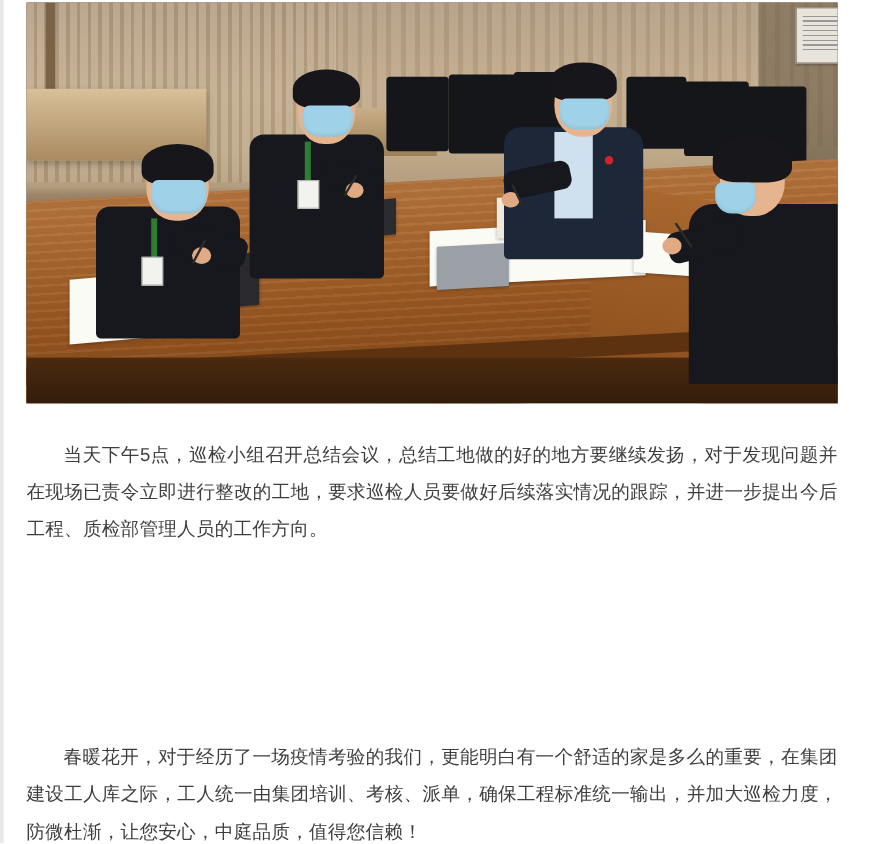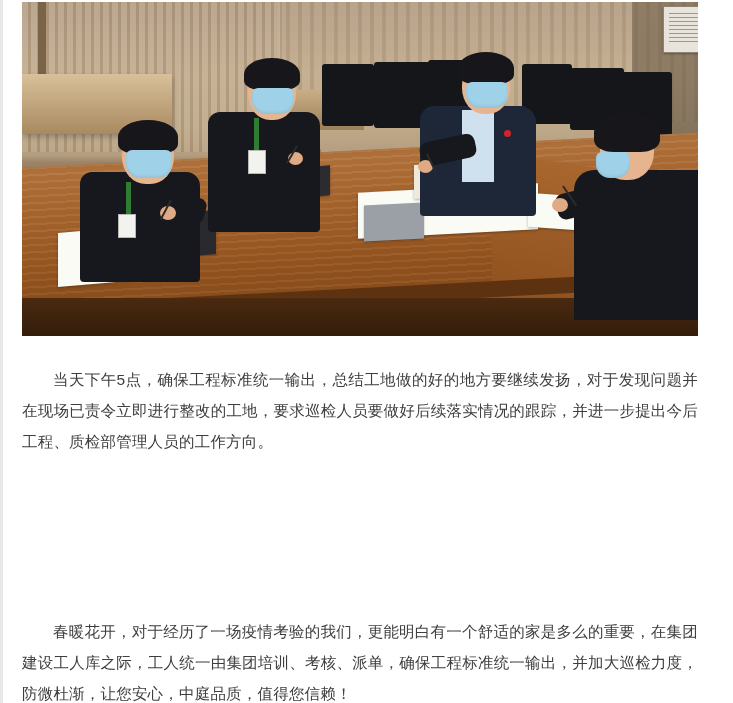--- a/index.html
+++ b/index.html
@@ -336,21 +336,21 @@
         <div class="hair" style="left:572px; top:110px; width:66px; height:40px;"></div>
         <div class="mask" style="left:574px; top:150px; width:34px; height:26px;"></div>
         <div class="arm" style="left:534px; top:186px; width:62px; height:26px; transform:rotate(-14deg);"></div>
         <div class="hand" style="left:530px; top:196px; width:16px; height:14px;"></div>
         <div class="pen" style="left:540px; top:184px; height:24px; transform:rotate(-34deg);"></div>
       </div>
 
     </div>
   </div>
 
-  <p class="para p-top">当天下午5点，确保工程标准统一输出，总结工地做的好的地方要继续发扬，对于发现问题并在现场已责令立即进行整改的工地，要求巡检人员要做好后续落实情况的跟踪，并进一步提出今后工程、质检部管理人员的工作方向。</p>
+  <p class="para p-top">当天下午5点，巡检小组召开总结会议，总结工地做的好的地方要继续发扬，对于发现问题并在现场已责令立即进行整改的工地，要求巡检人员要做好后续落实情况的跟踪，并进一步提出今后工程、质检部管理人员的工作方向。</p>
 
   <div class="divider">
     <div class="flower">
       
       
       
       
       
       
     </div>

